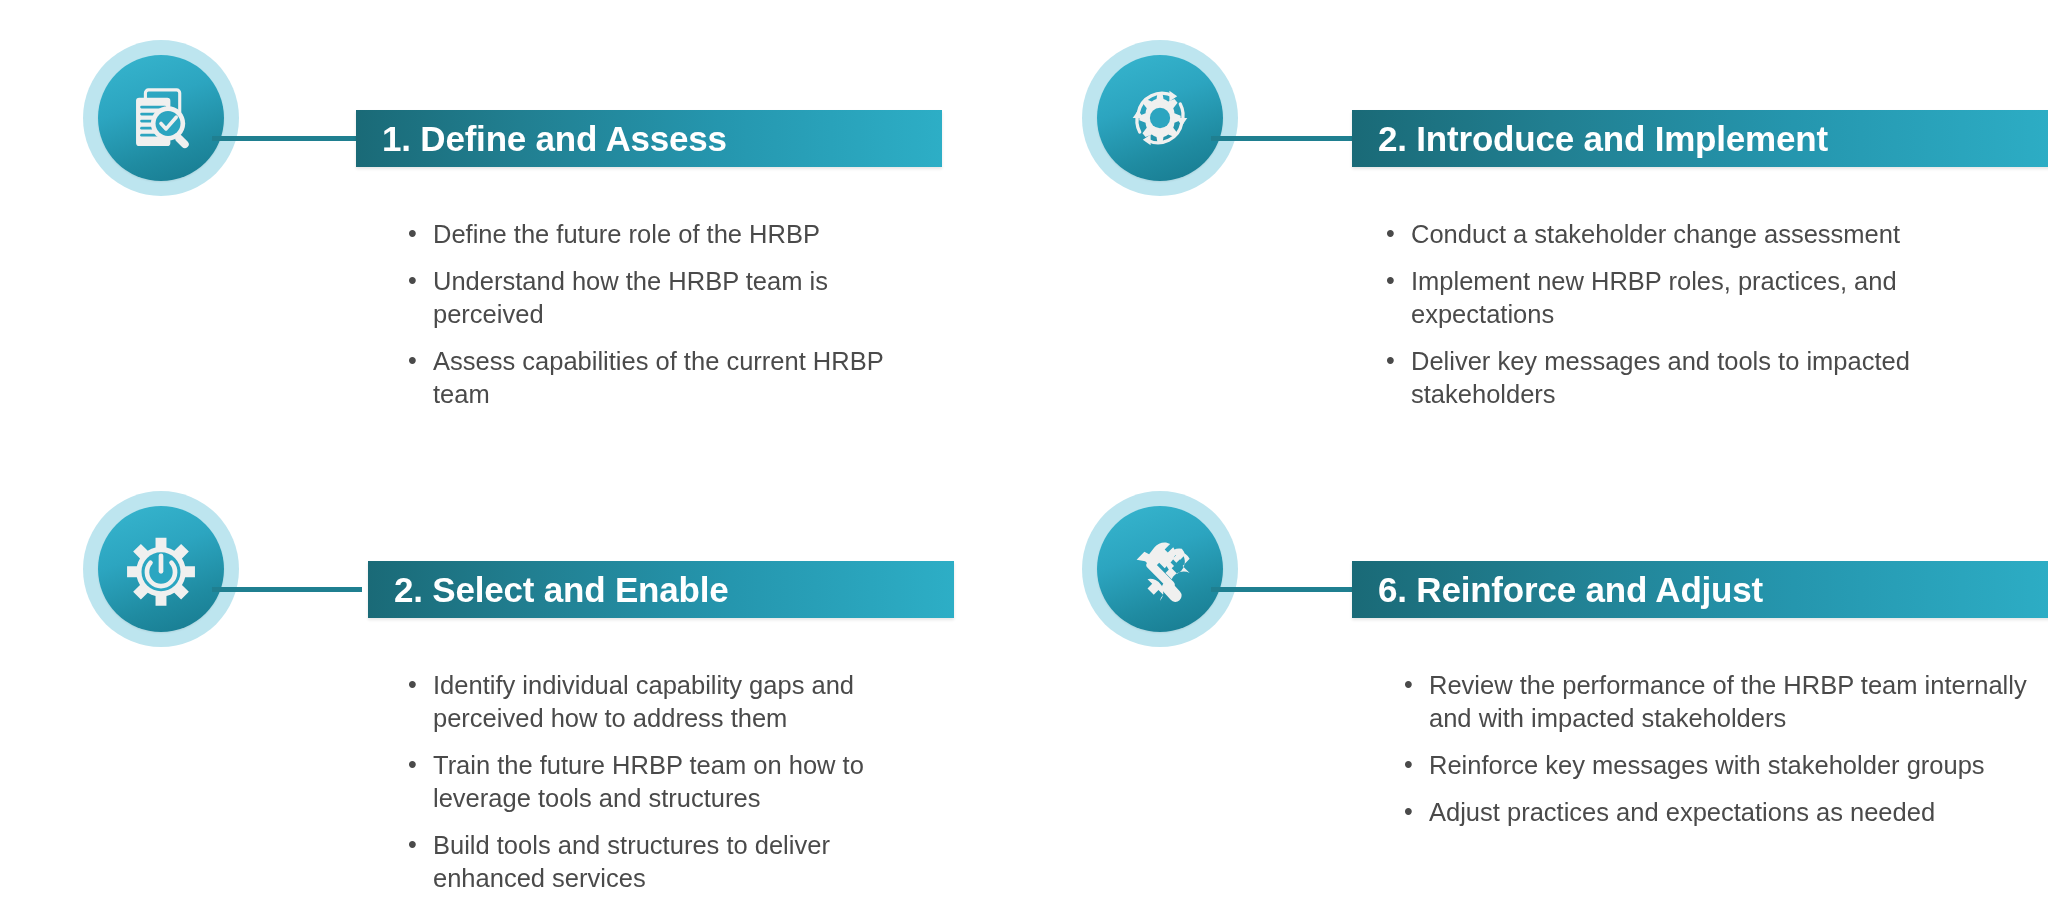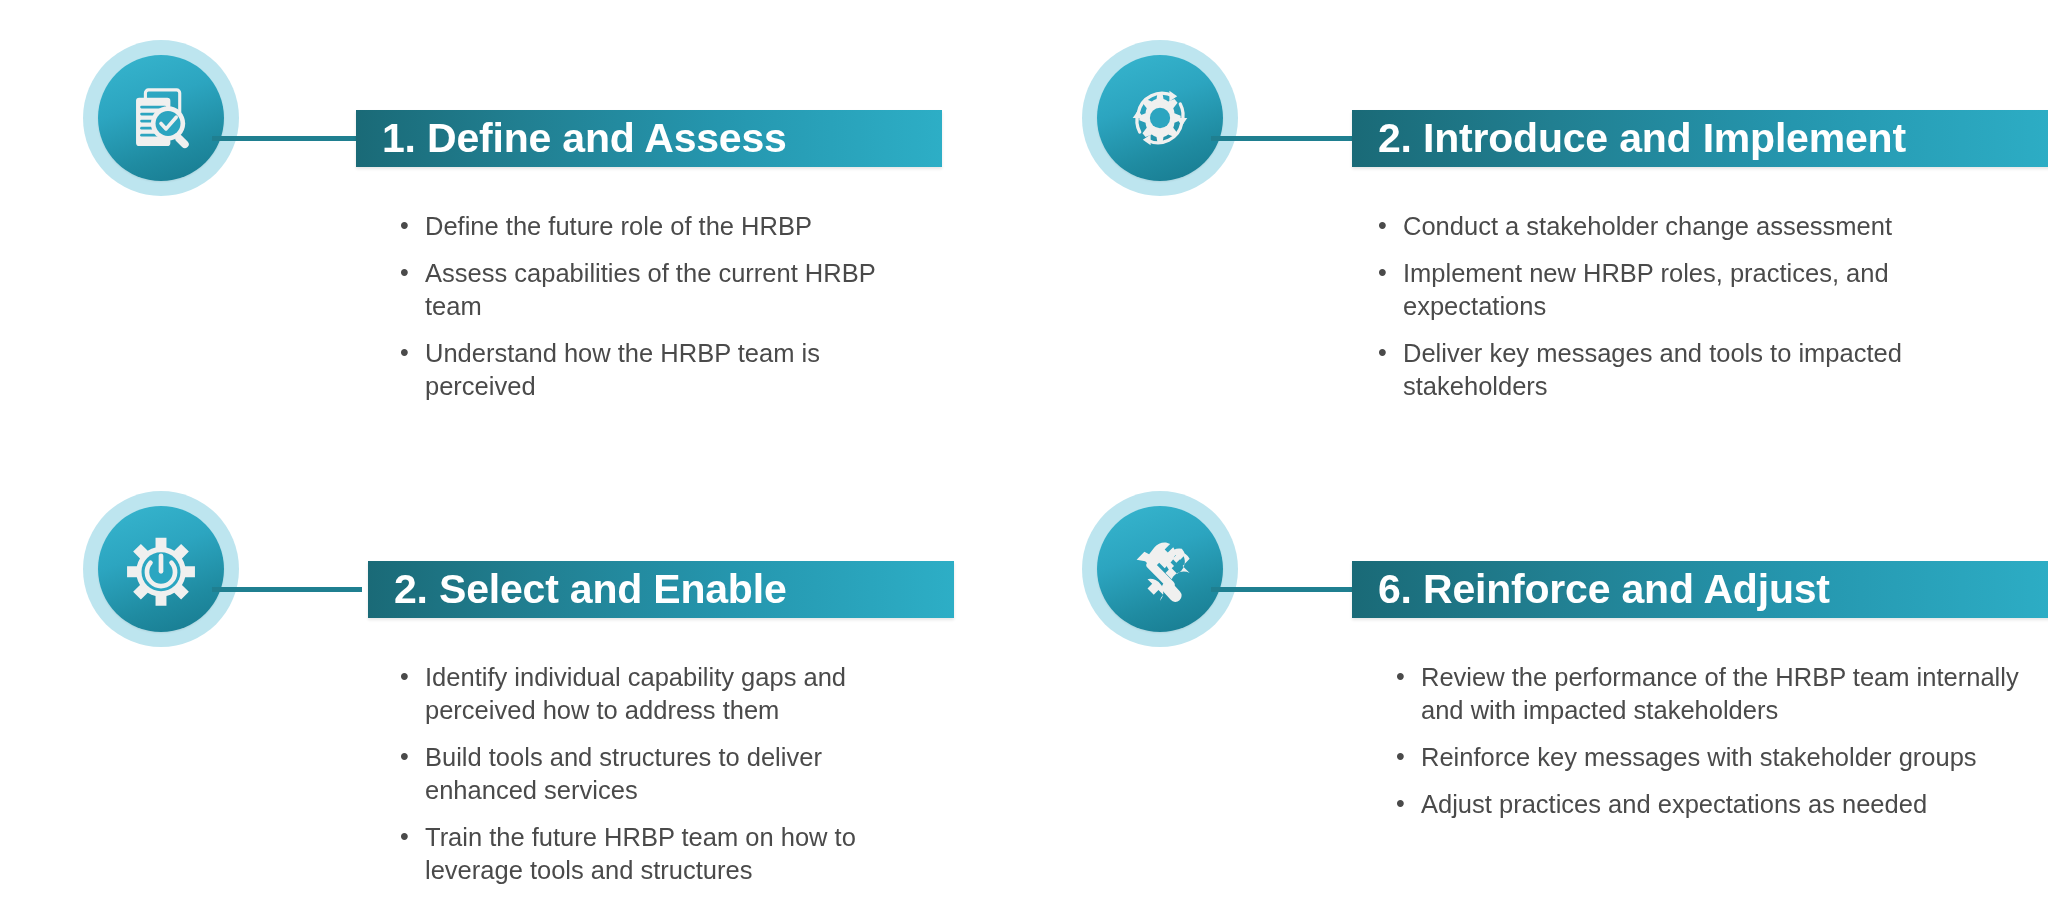--- a/index.html
+++ b/index.html
@@ -74,33 +74,33 @@
   .title-bar {
     position: absolute;
     height: 57px;
     background: linear-gradient(90deg, #1a6a77 0%, #217f91 28%, #2596ae 62%, #2daec6 100%);
     display: flex;
     align-items: center;
     box-shadow: 0 2px 3px rgba(0,0,0,0.10);
   }
   .title-text {
     color: #ffffff;
-    font-size: 41px;
+    font-size: 35px;
     font-weight: bold;
     letter-spacing: -0.2px;
     padding-left: 26px;
     white-space: nowrap;
     font-family: "Liberation Sans", sans-serif;
   }
 
   
   .bullets {
     position: absolute;
     list-style: none;
-    margin: 0;
+    margin: 8px;
     padding: 0;
   }
   .bullets li {
     position: relative;
     color: #4a4a4a;
     font-size: 25.5px;
     line-height: 33px;
     padding-left: 27px;
     margin-bottom: 14px;
     font-family: "Liberation Sans", sans-serif;
@@ -160,22 +160,22 @@
             <rect x="72" y="70" width="10" height="20" rx="5" transform="rotate(-45 77 80)" fill="#f0f0ef"></rect>
           </svg>
         </div>
       </div>
       <div class="connector"></div>
       <div class="title-bar">
         <span class="title-text">1. Define and Assess</span>
       </div>
       <ul class="bullets">
         <li>Define the future role of the HRBP</li>
+        <li>Understand how the HRBP team is perceived</li>
         <li>Assess capabilities of the current HRBP team</li>
-        <li>Understand how the HRBP team is perceived</li>
       </ul>
     </div>
   </div>
 
   <div class="step q3">
     <div class="step-inner">
       <div class="badge">
         <div class="badge-core">
           <svg viewBox="0 0 100 100">
             <g fill="#f0f0ef">
@@ -216,22 +216,22 @@
             <line x1="50" y1="33" x2="50" y2="53" stroke="#f0f0ef" stroke-width="6" stroke-linecap="round"></line>
           </svg>
         </div>
       </div>
       <div class="connector"></div>
       <div class="title-bar">
         <span class="title-text">2. Select and Enable</span>
       </div>
       <ul class="bullets">
         <li>Identify individual capability gaps and perceived how to address them</li>
+        <li>Train the future HRBP team on how to leverage tools and structures</li>
         <li>Build tools and structures to deliver enhanced services</li>
-        <li>Train the future HRBP team on how to leverage tools and structures</li>
       </ul>
     </div>
   </div>
 
   <div class="step q4">
     <div class="step-inner">
       <div class="badge">
         <div class="badge-core">
           <svg viewBox="0 0 100 100">
             <g fill="#f0f0ef">

